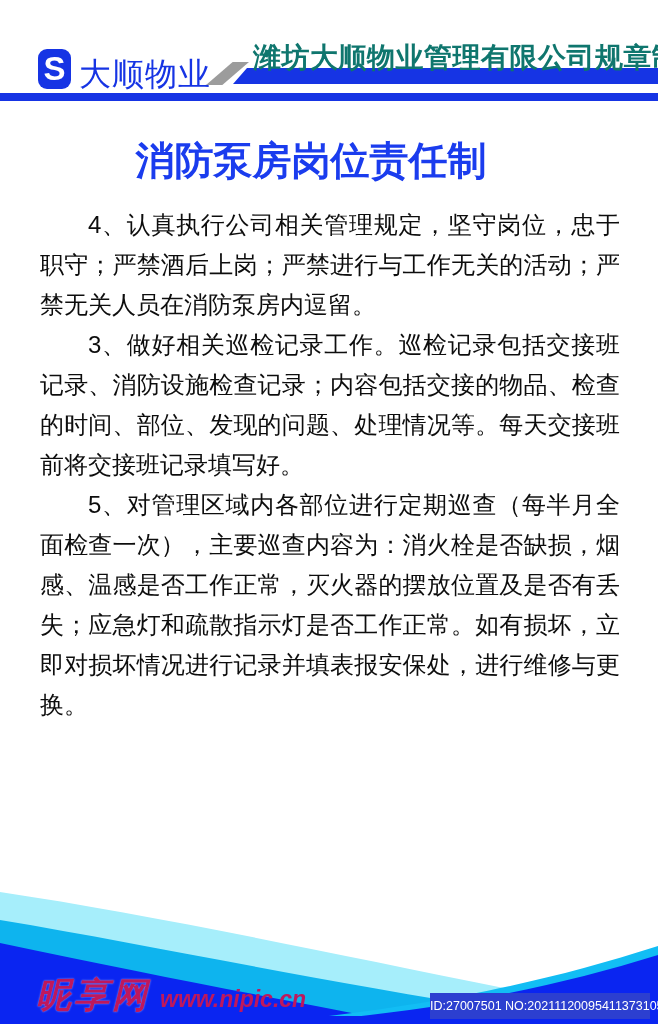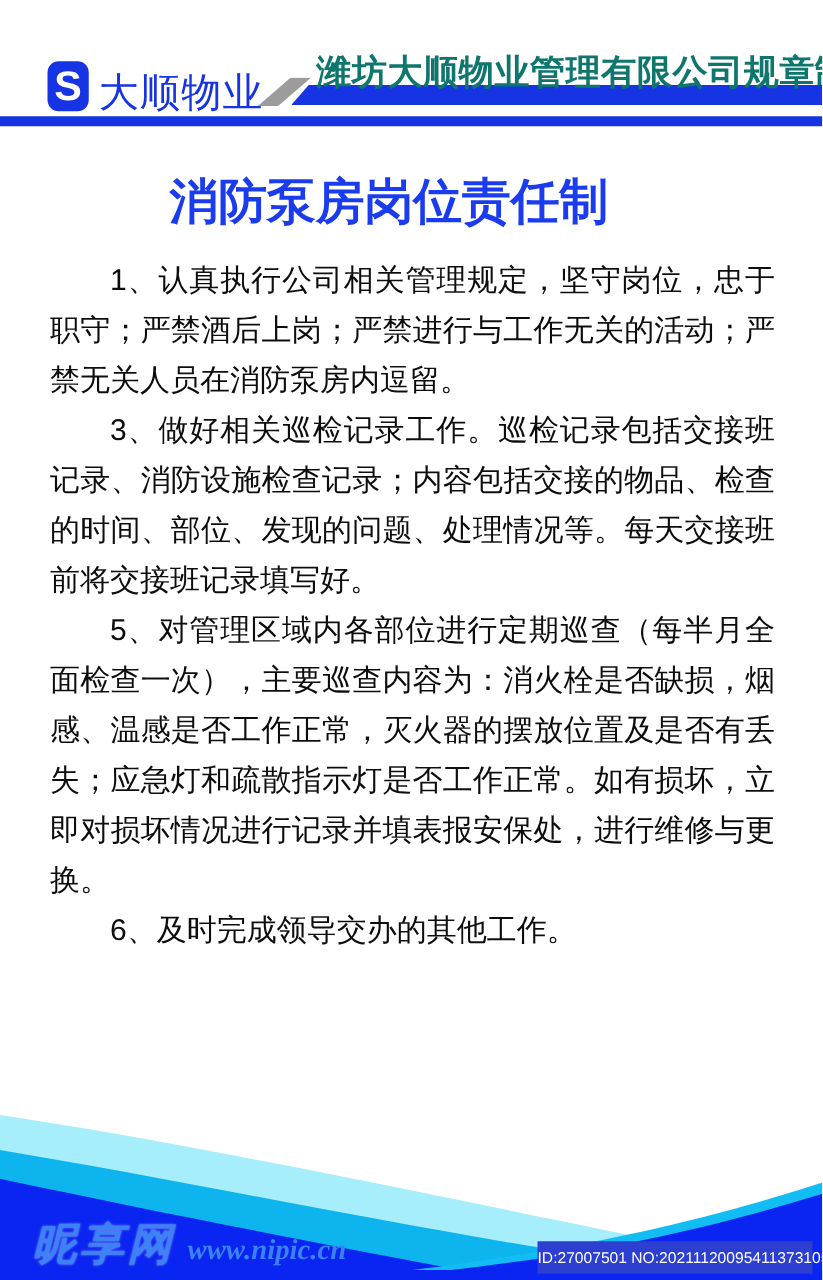--- a/index.html
+++ b/index.html
@@ -115,25 +115,24 @@
   .waves {
     position: absolute;
     left: 0;
     bottom: 0;
     width: 658px;
     height: 140px;
     display: block;
   }
   .nipic {
     position: absolute;
-    left: 26px;
+    left: 36px;
     top: 972px;
-    color: #3b82f6;
+    color: #be185d;
     white-space: nowrap;
-    font-family: Liberation Serif, serif;
   }
   .nipic-name {
     font-size: 35px;
     font-weight: bold;
     font-style: italic;
     letter-spacing: 3px;
     text-shadow: 0 0 2px rgba(255,255,255,0.55);
   }
   .nipic-url {
     font-size: 23px;
@@ -167,24 +166,23 @@
     <div class="logo-text">大顺物业</div>
     <div class="gray-slash"></div>
     <div class="header-bar"></div>
     <div class="company-title">潍坊大顺物业管理有限公司规章制度</div>
     <div class="header-line"></div>
   </div>
 
   <h1 class="doc-title">消防泵房岗位责任制</h1>
 
   <main class="content">
-    <p>1、认真执行公司相关管理规定，坚守岗位，忠于职守；严禁酒后上岗；严禁进行与工作无关的活动；严禁无关人员在消防泵房内逗留。</p>
+    <p>4、认真执行公司相关管理规定，坚守岗位，忠于职守；严禁酒后上岗；严禁进行与工作无关的活动；严禁无关人员在消防泵房内逗留。</p>
     <p>3、做好相关巡检记录工作。巡检记录包括交接班记录、消防设施检查记录；内容包括交接的物品、检查的时间、部位、发现的问题、处理情况等。每天交接班前将交接班记录填写好。</p>
     <p>5、对管理区域内各部位进行定期巡查（每半月全面检查一次），主要巡查内容为：消火栓是否缺损，烟感、温感是否工作正常，灭火器的摆放位置及是否有丢失；应急灯和疏散指示灯是否工作正常。如有损坏，立即对损坏情况进行记录并填表报安保处，进行维修与更换。</p>
-    <p>6、及时完成领导交办的其他工作。</p>
   </main>
 
   <svg class="waves" viewBox="0 0 658 140" preserveAspectRatio="none" aria-hidden="true">
     <path d="M0,8 C180,35 380,80 658,135 L658,140 L0,140 Z" fill="#a6eefb"></path>
     <path d="M0,36 C180,66 350,105 600,140 L658,140 L0,140 Z" fill="#0eb4ee"></path>
     <path d="M0,59 C160,93 300,119 410,140 L0,140 Z" fill="#0a25f1"></path>
     <path d="M658,62 C540,100 430,122 260,140 L658,140 Z" fill="#12bdf4"></path>
     <path d="M658,71 C545,106 435,127 280,140 L658,140 Z" fill="#0a25f1"></path>
     <path d="M0,132 L658,132 L658,140 L0,140 Z" fill="#0a25f1"></path>
   </svg>

